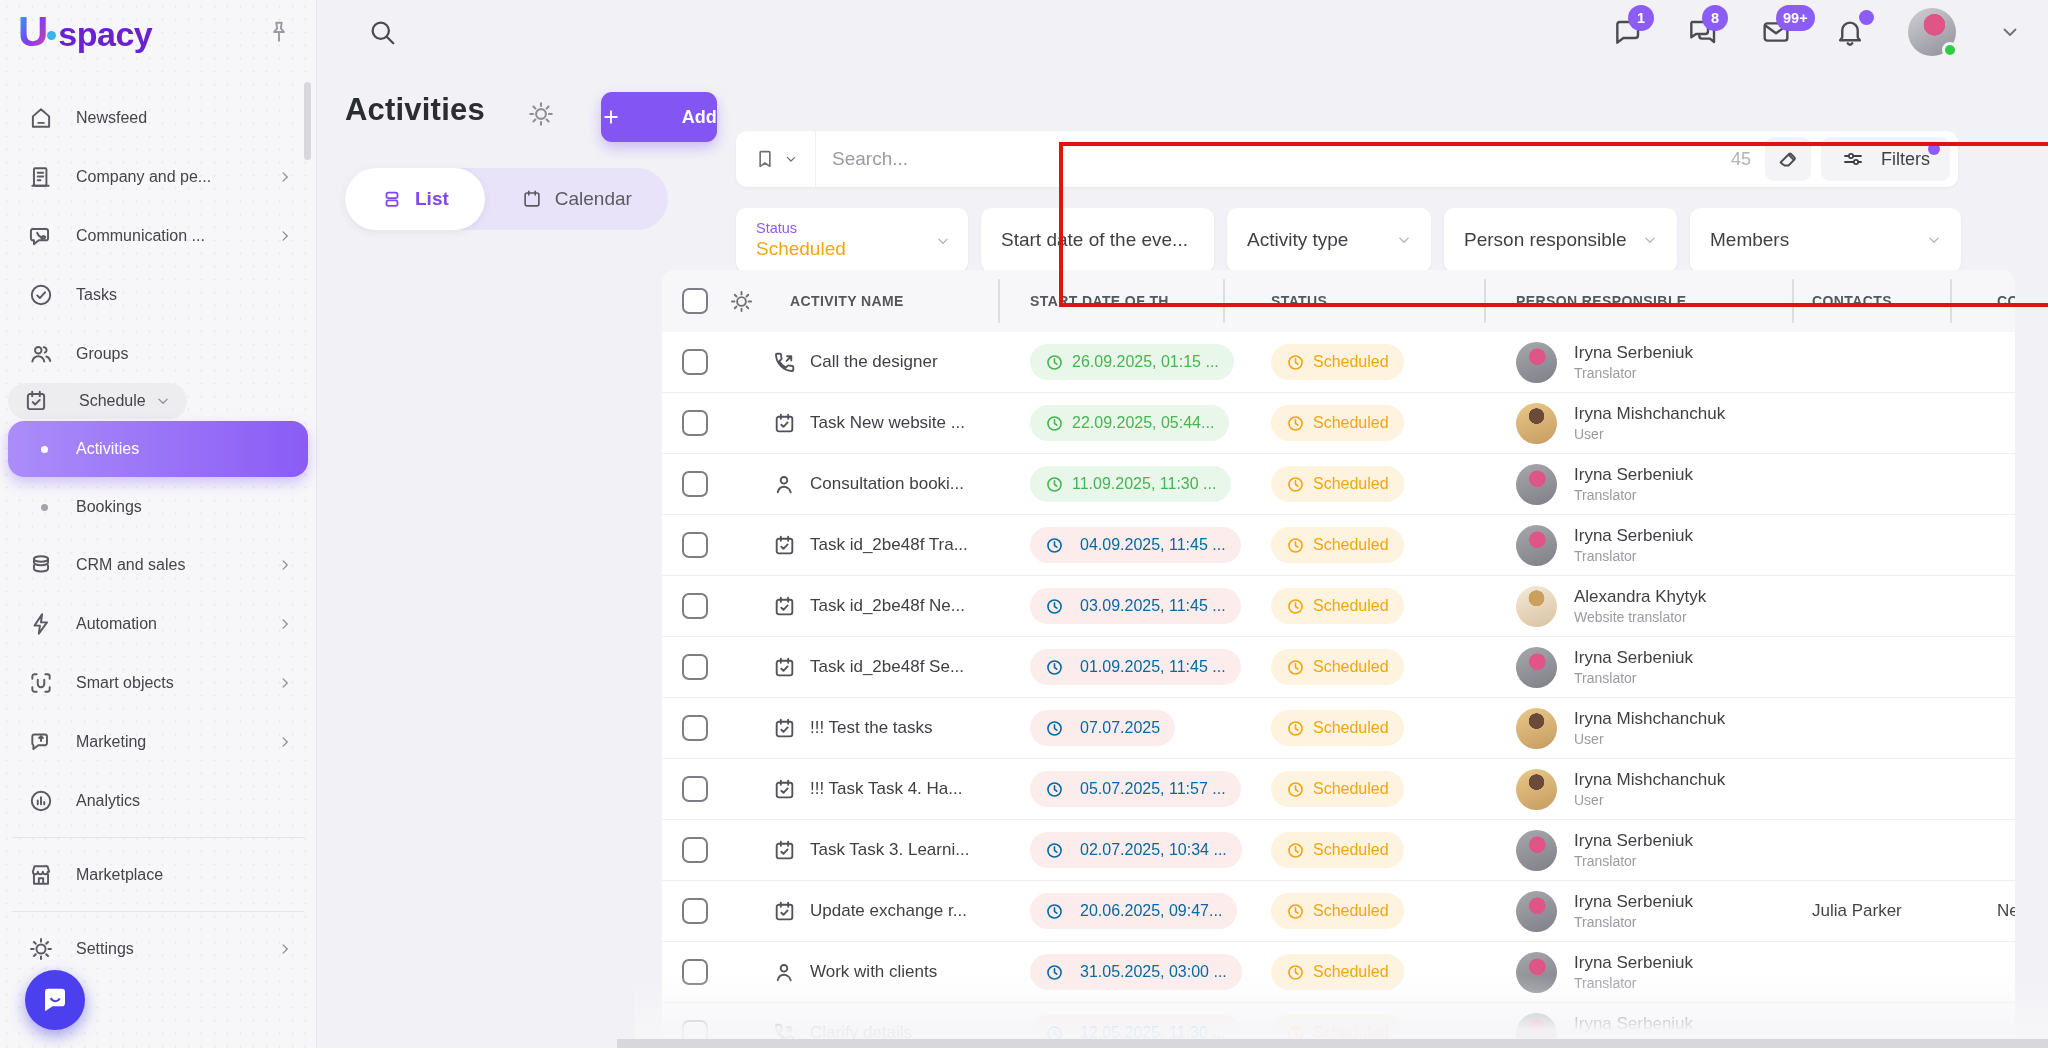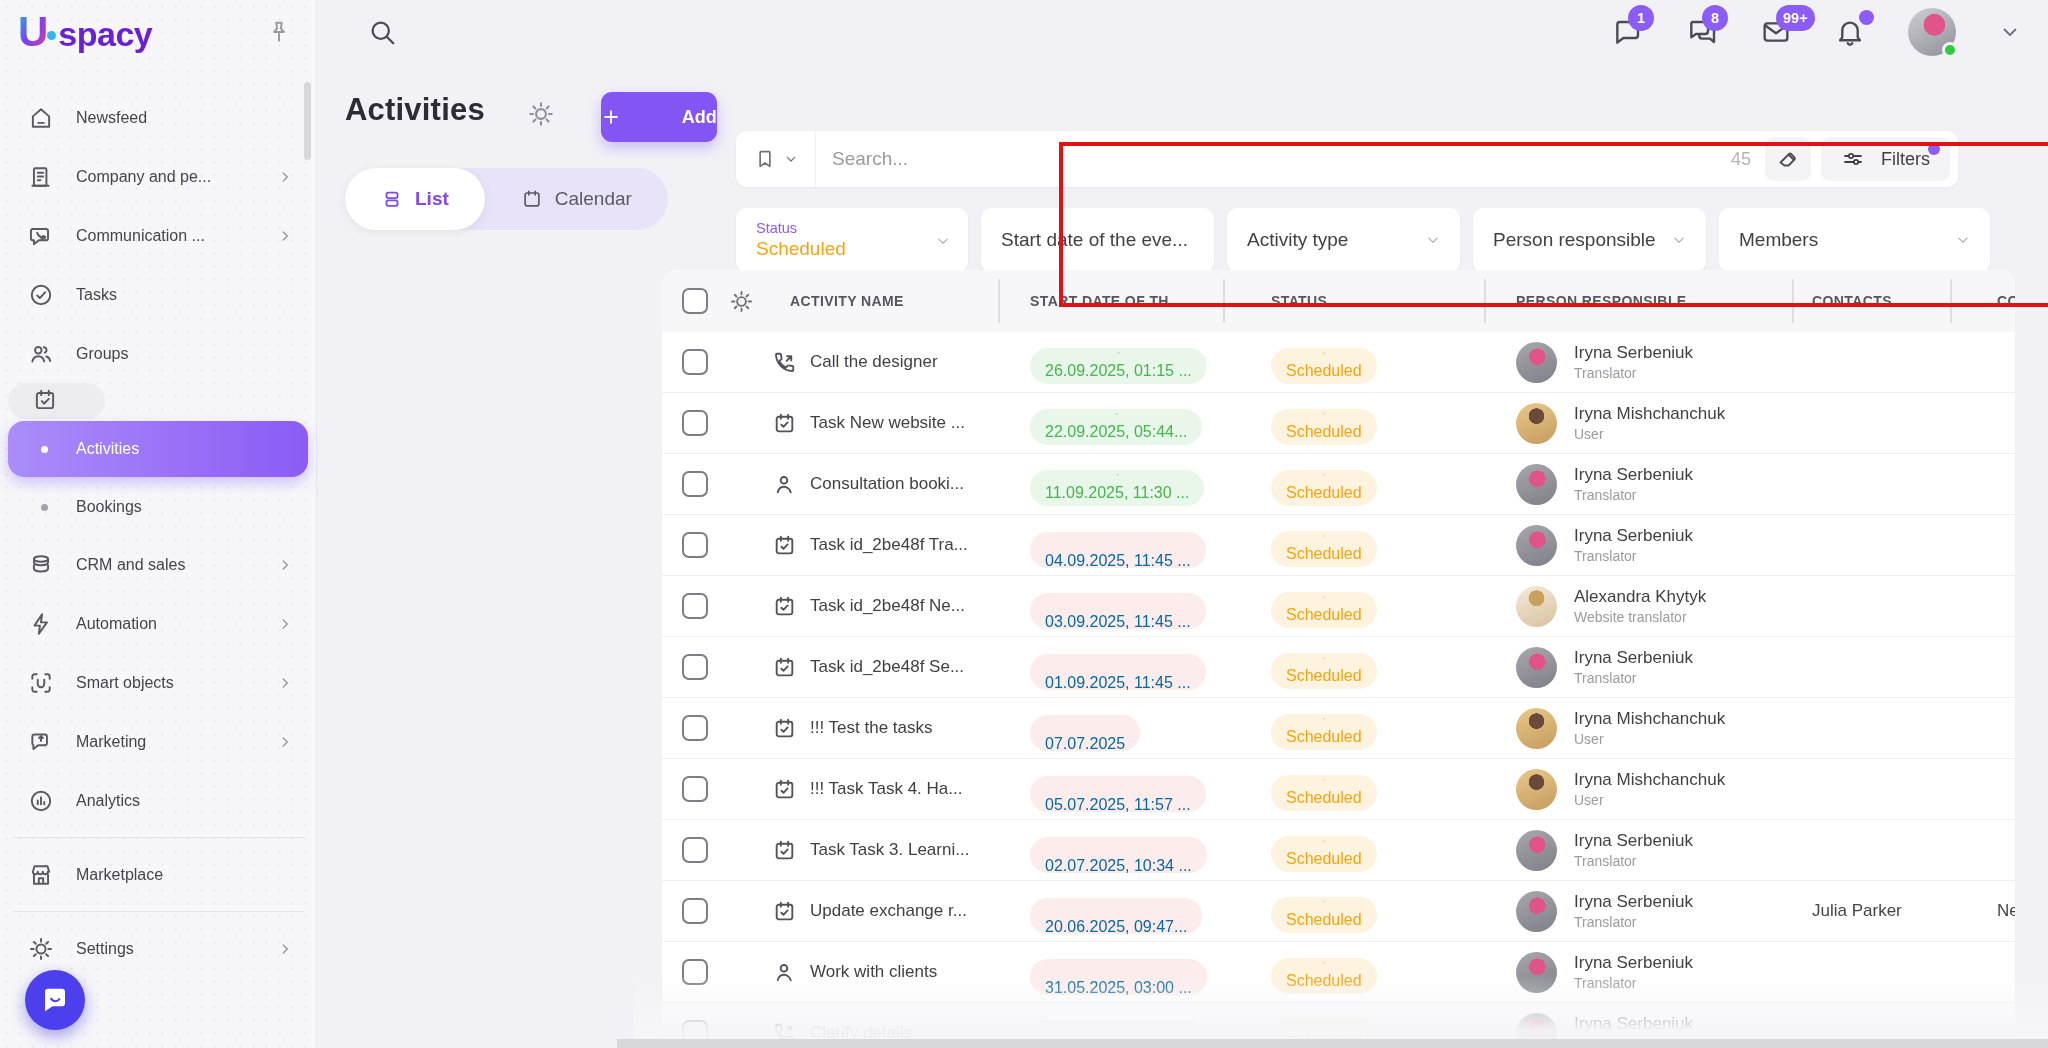--- a/index.html
+++ b/index.html
@@ -94,21 +94,21 @@
   .th-first { padding-left:20px; gap:0; }
   .th-first .hgear { margin-left:21px; color:#6f6f78; cursor:pointer; }
   .th-first .htitle { margin-left:36px; }
   .pad-date { padding-left:30px; } .pad-status { padding-left:46px; } .pad-person { padding-left:30px; }
   .pad-contact { padding-left:18px; } .pad-comp { padding-left:45px; } .pad-members { padding-left:42px; }
   .trow { height:61px; border-bottom:1px solid #efeff2; background:#fff; }
   .cb { width:26px; height:26px; border:2px solid #7d7d85; border-radius:7px; background:#fff; cursor:pointer; flex:0 0 26px; }
   .cell-name { display:flex; align-items:center; padding-left:20px; min-width:0; }
   .cell-name .row-ic { width:25px; height:25px; color:#52525b; margin-left:64px; flex:0 0 25px; }
   .cell-name .nm { margin-left:13px; font-size:17px; color:#3f3f46; white-space:nowrap; overflow:hidden; text-overflow:ellipsis; cursor:pointer; }
-  .pill { display:inline-flex; align-items:center; gap:8px; height:36px; border-radius:18px; padding:4px 15px; font-size:16px; white-space:nowrap;flex-direction:column; }
+  .pill { display:inline-flex; align-items:center; gap:8px; height:36px; border-radius:18px; padding:4px 15px; font-size:16px; white-space:nowrap; }
   .pill svg { width:19px; height:19px; }
   .pill.green { background:#e9f6ea; color:#46b450; }
   .pill.red { background:#fdecec; color:#0369a1;gap:16px; }
   .pill.status { background:#fdf3de; color:#f2a512; }
   .cell-person { display:flex; align-items:center; gap:17px; min-width:0; }
   .avatar { width:41px; height:41px; border-radius:50%; flex:0 0 41px; }
   .p-name { font-size:17px; color:#3f3f46; line-height:1.25; white-space:nowrap; }
   .p-role { font-size:14px; color:#9a9aa3; line-height:1.3; }
   .cell-text { font-size:17px; color:#44444c; white-space:nowrap; }
   .cell-members { display:flex; align-items:center; }
@@ -473,21 +473,21 @@
             <svg class="ic c-chev" width="18" height="18">
               <use href="#i-chevron-down"></use>
             </svg>
           </div>
           <div class="chip" style="width: 233px;">
             <span class="c-text">Start date of the eve...</span>
             <svg class="ic c-chev" width="18" height="18">
               <use href="#i-chevron-down"></use>
             </svg>
           </div>
-          <div class="chip" style="width: 233px;">
+          <div class="chip" style="width: 204px;">
             <span class="c-text">Activity type</span>
             <svg class="ic c-chev" width="18" height="18">
               <use href="#i-chevron-down"></use>
             </svg>
           </div>
           <div class="chip" style="width: 233px;">
             <span class="c-text">Person responsible</span>
             <svg class="ic c-chev" width="18" height="18">
               <use href="#i-chevron-down"></use>
             </svg>

